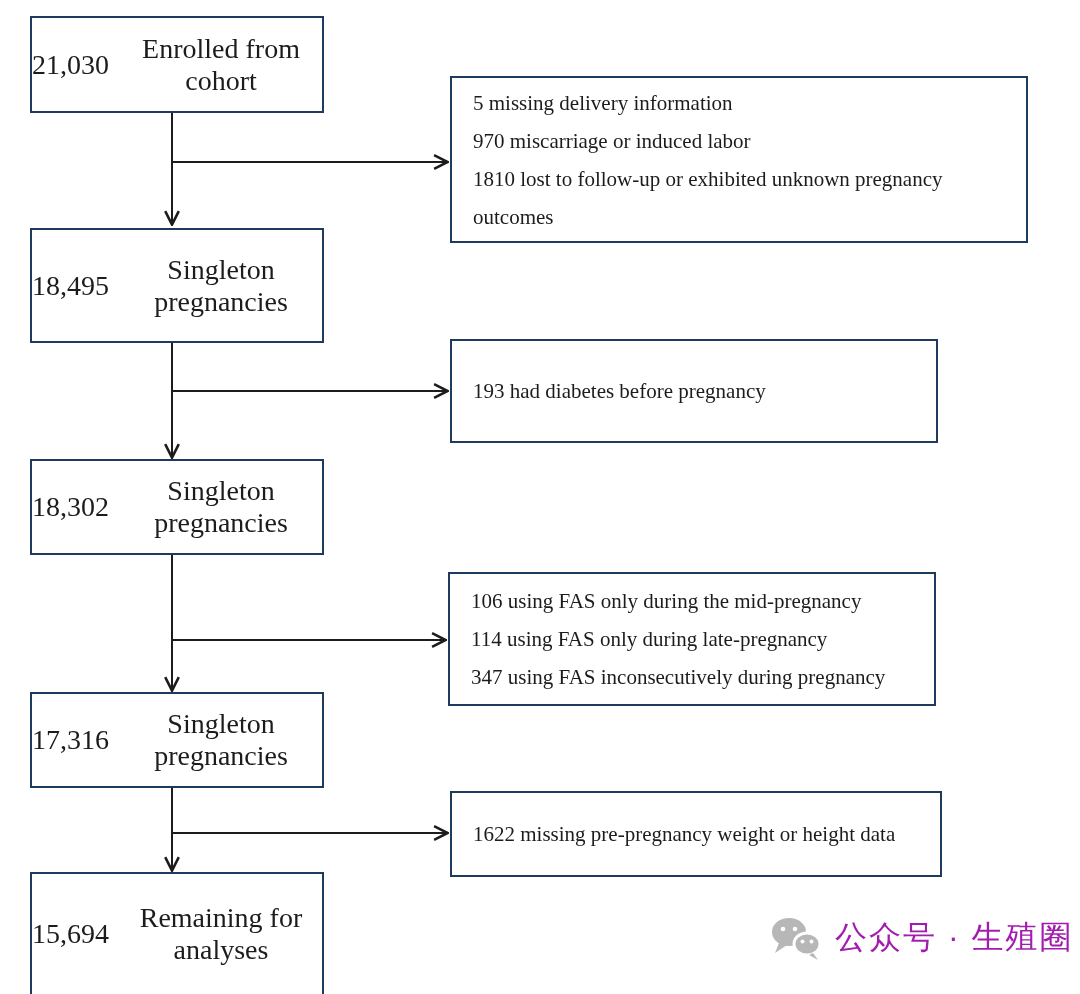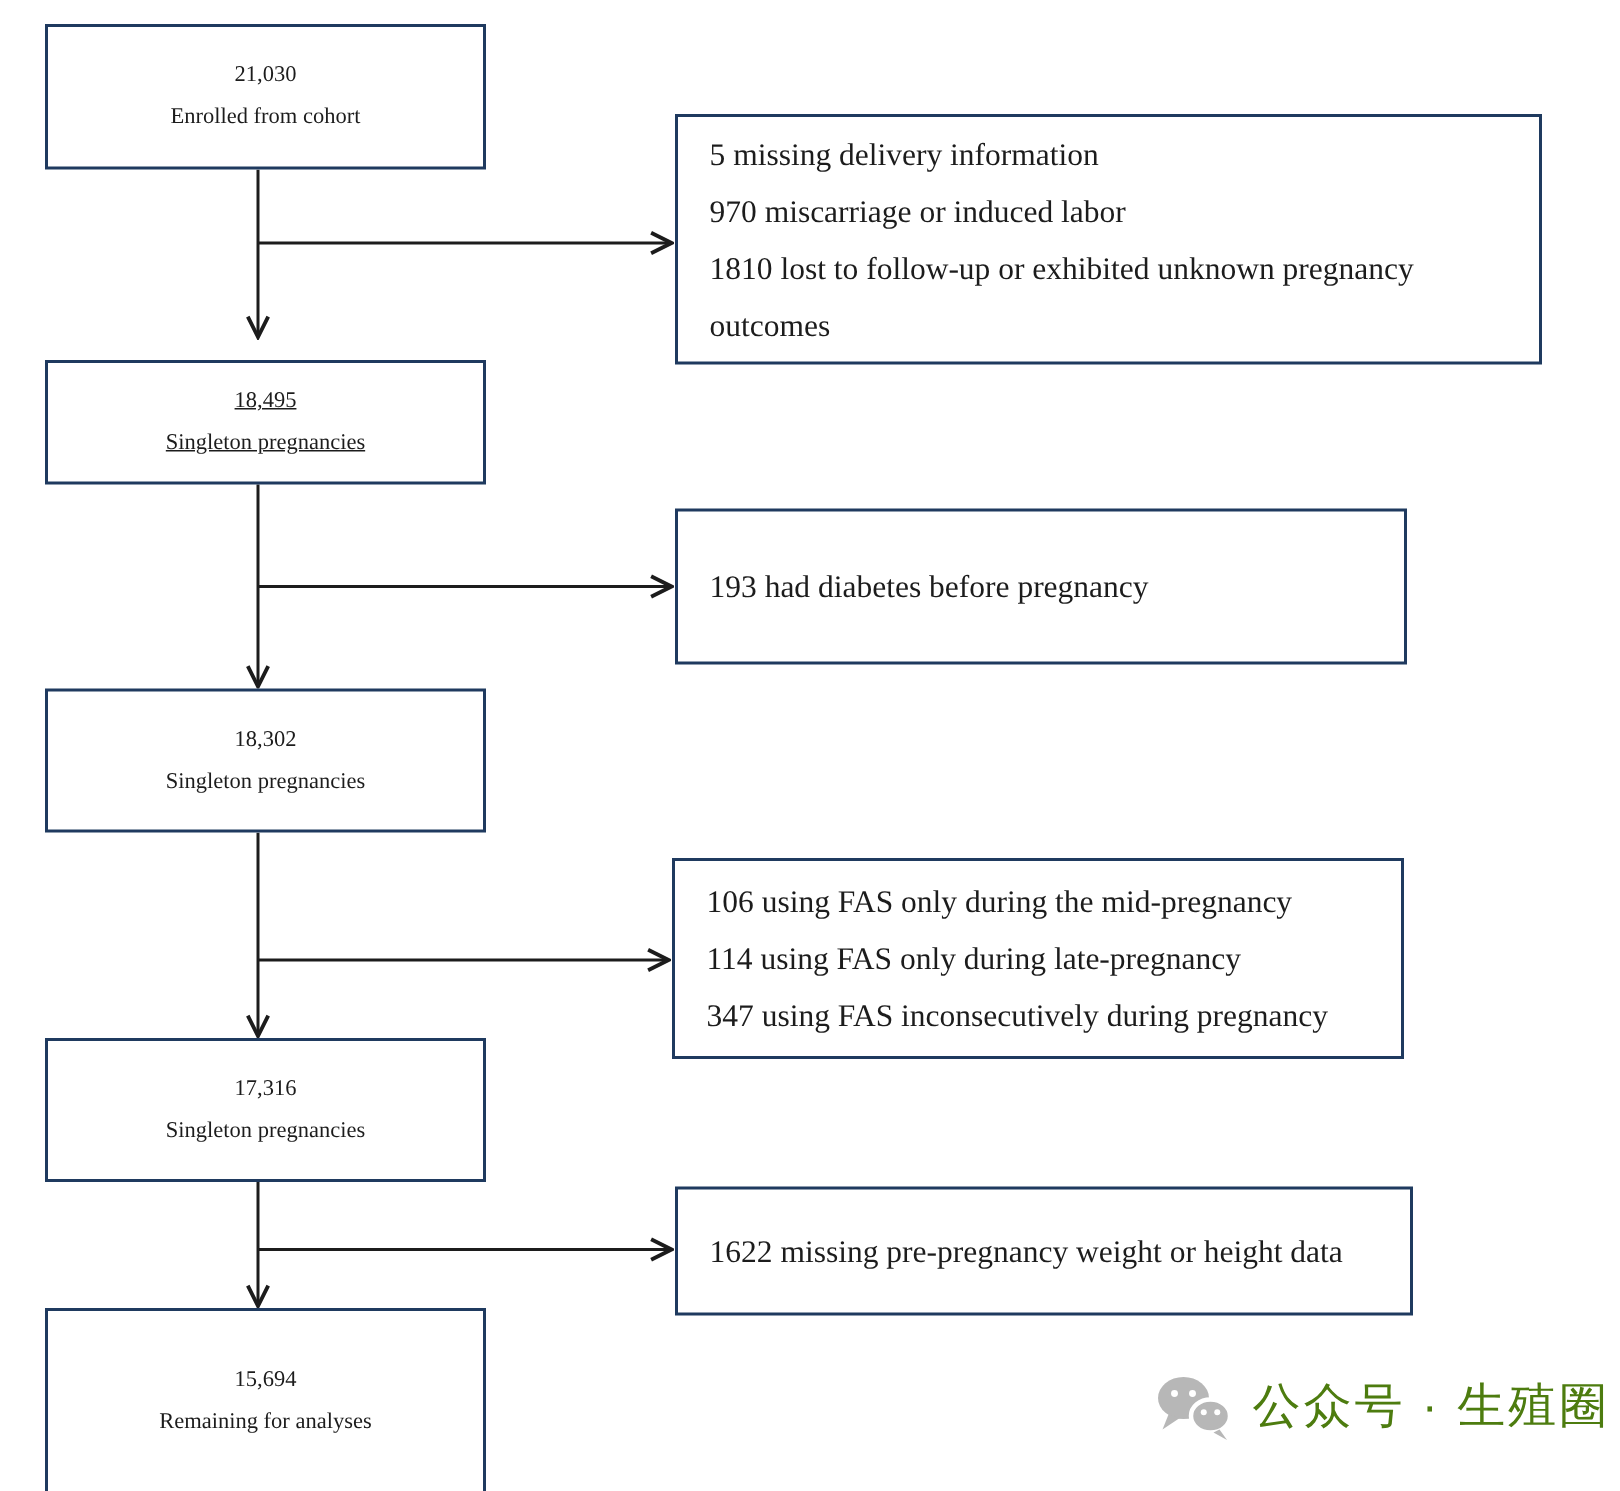--- a/index.html
+++ b/index.html
@@ -13,29 +13,29 @@
     overflow: hidden;
   }
   .mbox {
     position: absolute;
     left: 30px;
     width: 294px;
     box-sizing: border-box;
     border: 2px solid #1f3a5f;
     background: #ffffff;
     display: flex;
-    flex-direction: column;
+    flex-direction: row;
     align-items: center;
     justify-content: center;
     gap: 11px;
-    font-size: 15px;
+    font-size: 28px;
     text-align: center;
   }
   .mbox-1 { top: 16px;  height: 97px; }
-  .mbox-2 { top: 240px; height: 83px; text-decoration: underline; }
+  .mbox-2 { top: 228px; height: 115px; }
   .mbox-3 { top: 459px; height: 96px; }
   .mbox-4 { top: 692px; height: 96px; }
   .mbox-5 { top: 872px; height: 124px; }
   .ebox {
     position: absolute;
     box-sizing: border-box;
     border: 2px solid #1f3a5f;
     background: #ffffff;
     display: flex;
     flex-direction: column;
@@ -56,21 +56,21 @@
     height: 994px;
     pointer-events: none;
   }
   .watermark {
     position: absolute;
     left: 770px;
     top: 915px;
     display: flex;
     align-items: center;
     gap: 13px;
-    color: #4d7c0f;
+    color: #a21caf;
     font-size: 32px;
     letter-spacing: 2px;
     font-family: "Liberation Sans", "DejaVu Sans", sans-serif;
     user-select: none;
   }
 </style>
 </head>
 <body>
 
 <div class="canvas">

